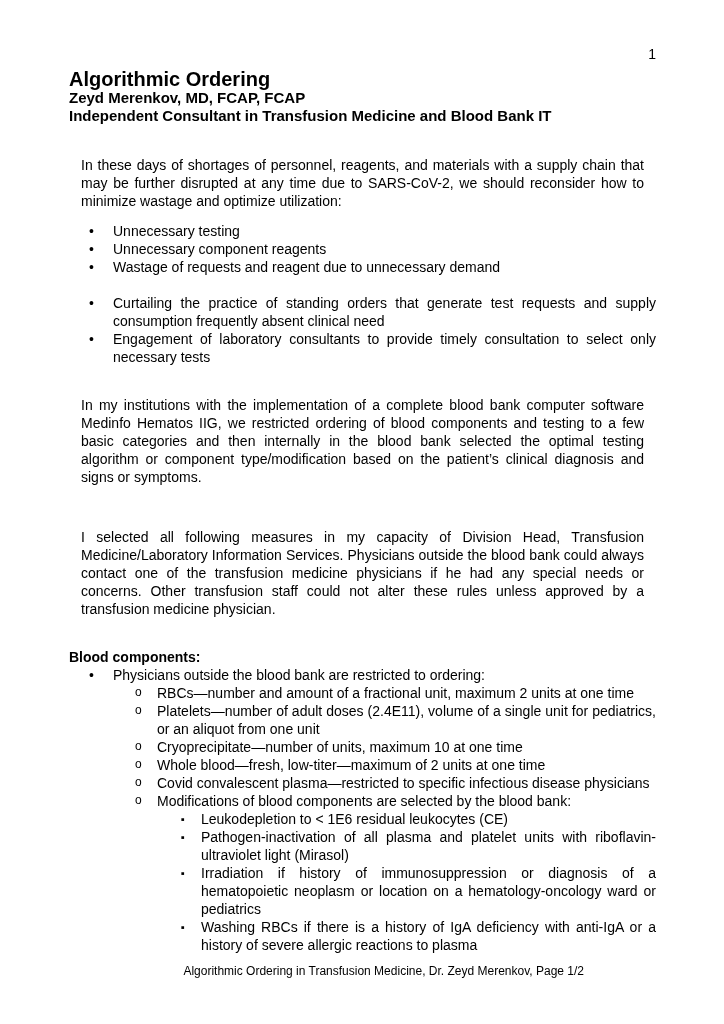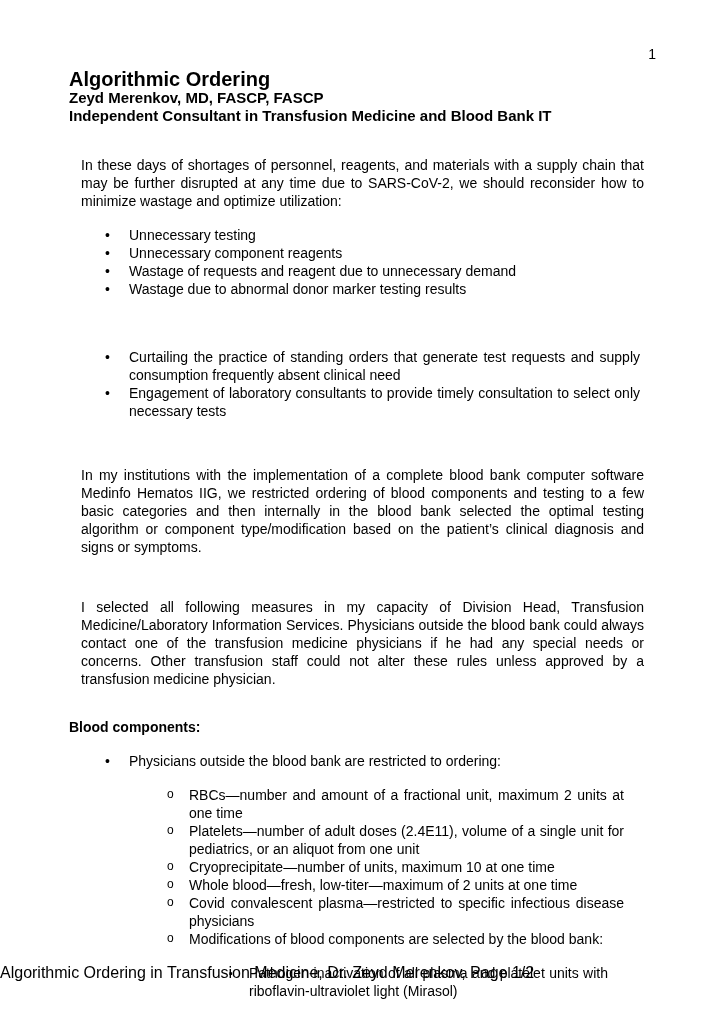--- a/index.html
+++ b/index.html
@@ -6,50 +6,49 @@
     body {
       width: 724px; height: 1024px; position: relative; overflow: hidden;
       font-family: "Liberation Sans", sans-serif; color: #000;
     }
     .page-number { position: absolute; top: 46px; right: 68px; font-size: 14px; }
     .content { position: absolute; left: 69px; top: 70px; width: 587px; font-size: 14px; line-height: 18px; }
     .title-block { font-weight: bold; font-size: 15px; line-height: 18.5px; }
     .title-block .t1 { font-size: 20px; }
     p { margin: 12px; text-align: justify; }
     .gap { height: 18px; }
-    ul { margin: 16px; padding: 0; list-style: none; }
+    ul { margin: 0; padding: 0; list-style: none; }
     li { position: relative; text-align: justify; }
     ul.l1 > li { padding-left: 44px; }
     ul.l1 > li::before { content: "\2022"; position: absolute; left: 20px; top: 0; }
     ul.l2 > li { padding-left: 44px; }
     ul.l2 > li::before { content: "o"; position: absolute; left: 22px; top: -1px; font-size: 12px; }
     ul.l3 > li { padding-left: 44px; }
     ul.l3 > li::before { content: "\25AA"; position: absolute; left: 24px; top: 0; font-size: 11px; }
     .section-heading { font-weight: bold; }
-    .footer { position: absolute; top: 964px; left: 0; width: 584px; text-align: left; font-size: 16px; }
+    .footer { position: absolute; top: 964px; left: 0; width: 584px; text-align: right; font-size: 12px; }
   </style>
 </head>
 <body>
 
 <div class="page-number">1</div>
 
 <div class="content">
   <div class="title-block">
     <div class="t1">Algorithmic Ordering</div>
-    <div>Zeyd Merenkov, MD, FASCP, FASCP</div>
+    <div>Zeyd Merenkov, MD, FCAP, FCAP</div>
     <div>Independent Consultant in Transfusion Medicine and Blood Bank IT</div>
   </div>
   <div class="gap"></div>
 
   <p>In these days of shortages of personnel, reagents, and materials with a supply chain that may be further disrupted at any time due to SARS-CoV-2, we should reconsider how to minimize wastage and optimize utilization:</p>
   <ul class="l1">
     <li>Unnecessary testing</li>
     <li>Unnecessary component reagents</li>
     <li>Wastage of requests and reagent due to unnecessary demand</li>
-    <li>Wastage due to abnormal donor marker testing results</li>
   </ul>
   <div class="gap"></div>
 
   <ul class="l1">
     <li>Curtailing the practice of standing orders that generate test requests and supply consumption frequently absent clinical need</li>
     <li>Engagement of laboratory consultants to provide timely consultation to select only necessary tests</li>
   </ul>
   <div class="gap"></div>
 
   <p>In my institutions with the implementation of a complete blood bank computer software Medinfo Hematos IIG, we restricted ordering of blood components and testing to a few basic categories and then internally in the blood bank selected the optimal testing algorithm or component type/modification based on the patient’s clinical diagnosis and signs or symptoms.</p>
@@ -64,21 +63,24 @@
       <span>Physicians outside the blood bank are restricted to ordering:</span>
       <ul class="l2">
         <li>RBCs—number and amount of a fractional unit, maximum 2 units at one time</li>
         <li>Platelets—number of adult doses (2.4E11), volume of a single unit for pediatrics, or an aliquot from one unit</li>
         <li>Cryoprecipitate—number of units, maximum 10 at one time</li>
         <li>Whole blood—fresh, low-titer—maximum of 2 units at one time</li>
         <li>Covid convalescent plasma—restricted to specific infectious disease physicians</li>
         <li>
           <span>Modifications of blood components are selected by the blood bank:</span>
           <ul class="l3">
+            <li>Leukodepletion to &lt; 1E6 residual leukocytes (CE)</li>
             <li>Pathogen-inactivation of all plasma and platelet units with riboflavin-ultraviolet light (Mirasol)</li>
+            <li>Irradiation if history of immunosuppression or diagnosis of a hematopoietic neoplasm or location on a hematology-oncology ward or pediatrics</li>
+            <li>Washing RBCs if there is a history of IgA deficiency with anti-IgA or a history of severe allergic reactions to plasma</li>
           </ul>
         </li>
       </ul>
     </li>
   </ul>
 </div>
 
 <div class="footer">Algorithmic Ordering in Transfusion Medicine, Dr. Zeyd Merenkov, Page 1/2</div>
 
 </body></html>

